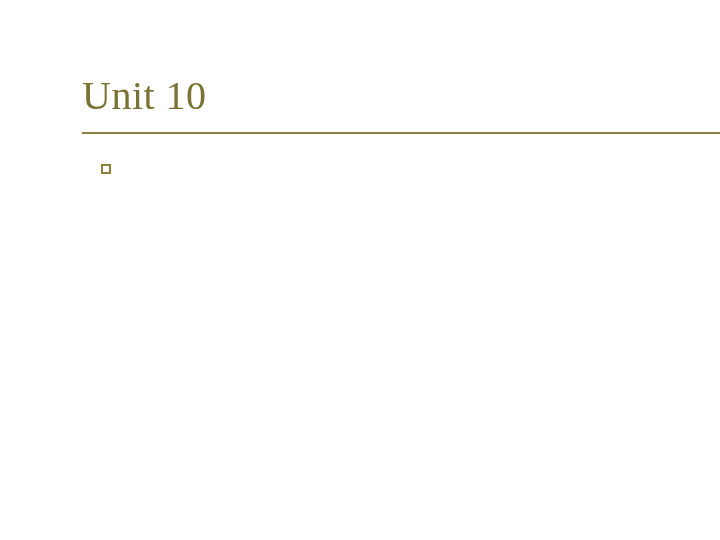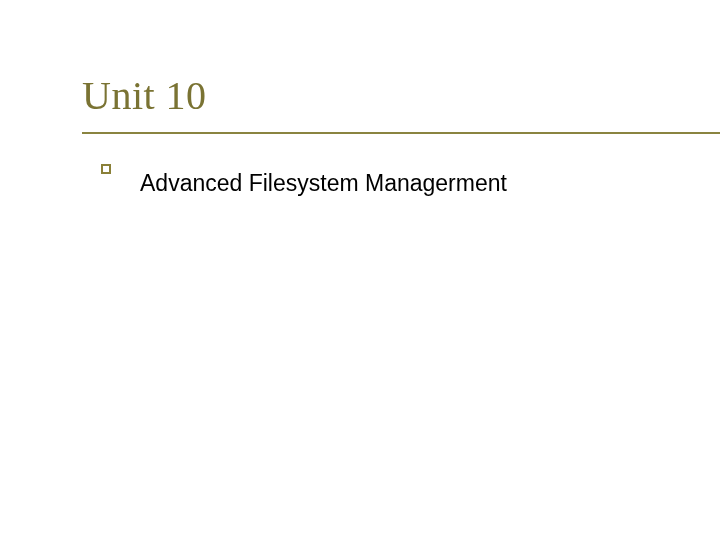--- a/index.html
+++ b/index.html
@@ -46,15 +46,14 @@
   }
 </style>
 </head>
 <body>
 
 <div class="slide">
   <h1 class="title">Unit 10</h1>
   <div class="underline"></div>
   <div class="bullet-row">
     <div class="bullet"></div>
-    <div class="bullet-text">Advanced Filesystem Managerment</div>
   </div>
 </div>
 
 </body></html>

